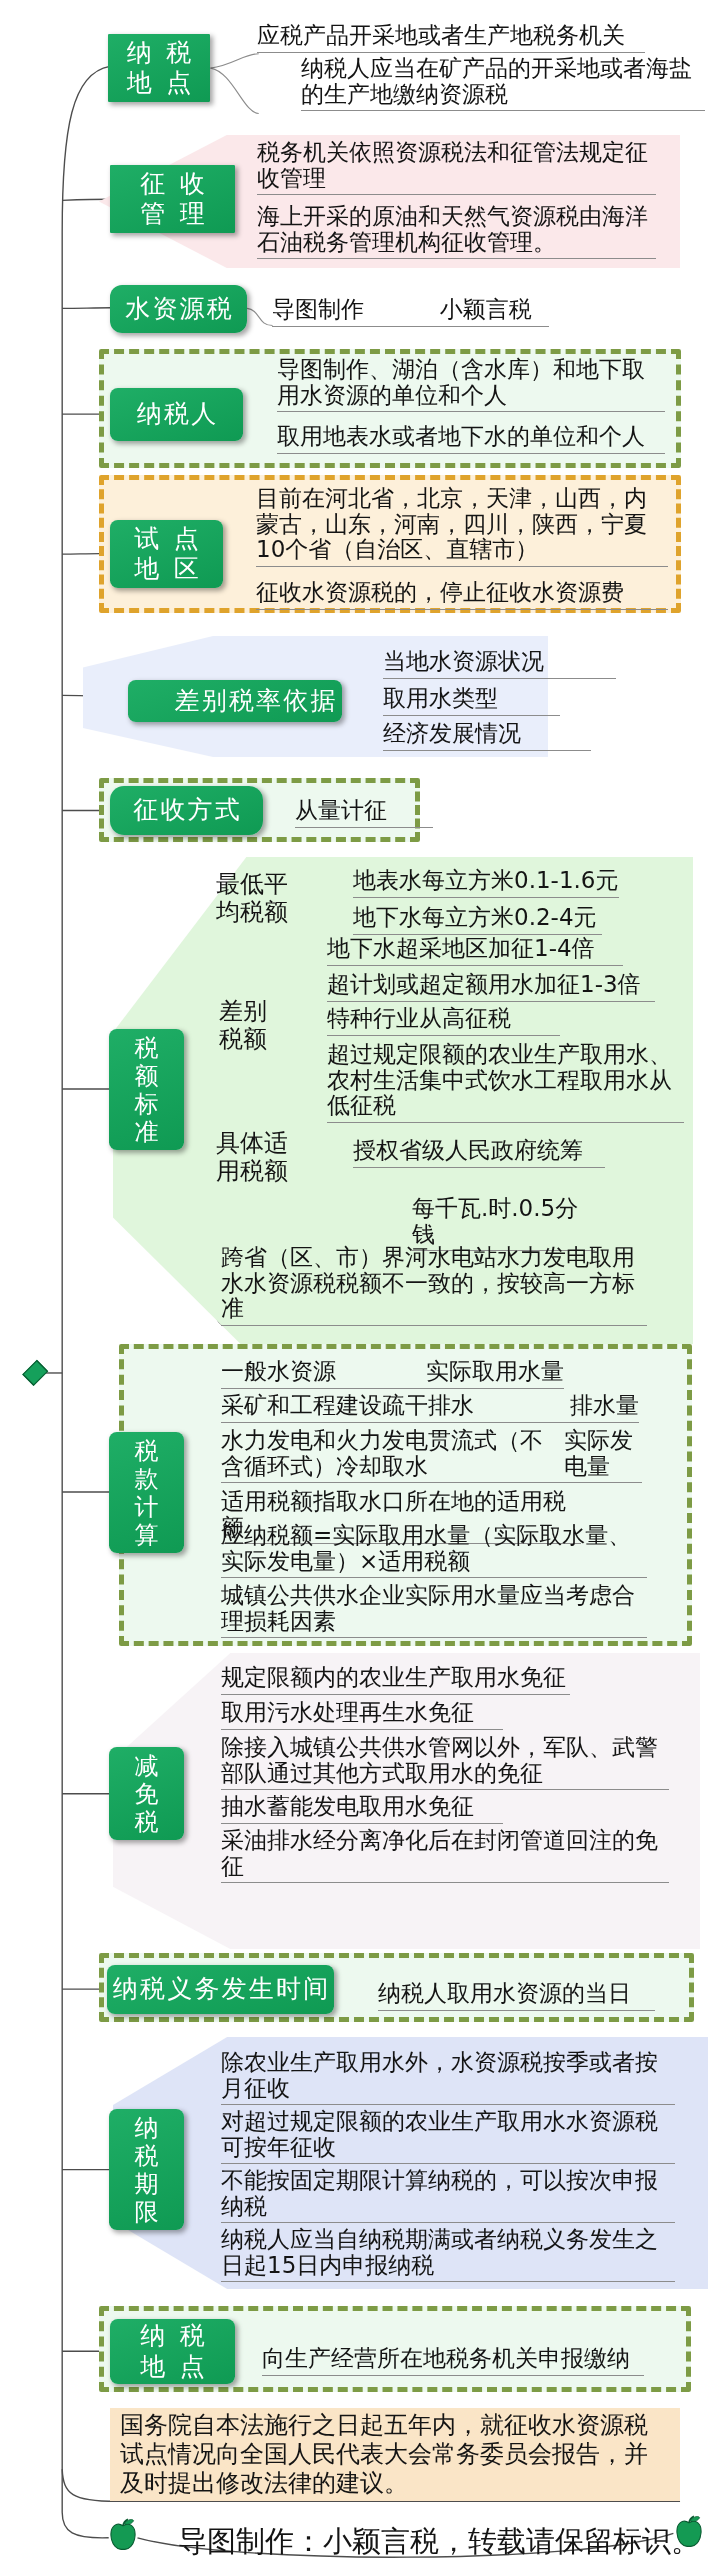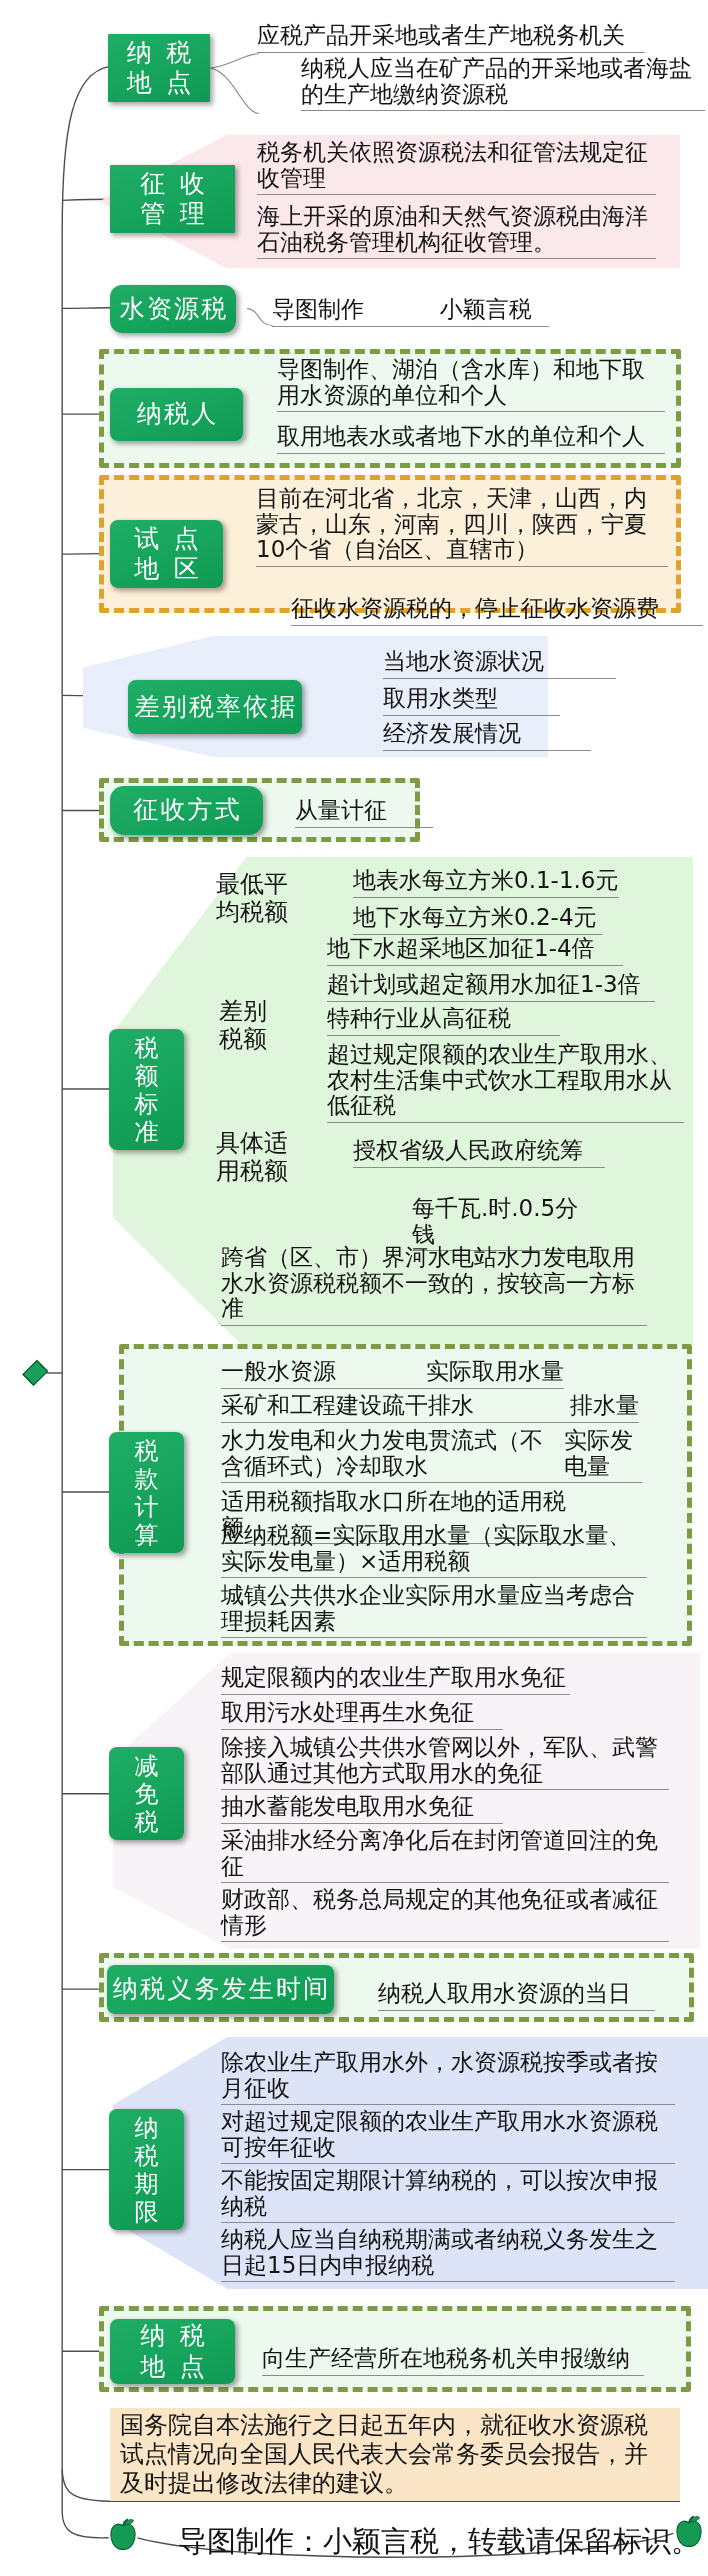--- a/index.html
+++ b/index.html
@@ -116,21 +116,21 @@
 
   <div class="poly" style="left:99px;top:135px;width:581px;height:133px;background:#fbe8ea;
        clip-path:polygon(22% 0,100% 0,100% 100%,22% 100%,0 50%);"></div>
   <div class="node" style="left:110px;top:165px;width:125px;height:68px;border-radius:1.1px;">
     <div class="ln">征收</div>
     <div class="ln">管理</div>
   </div>
   <div class="leaf" style="left:257px;top:140px;width:399px;">税务机关依照资源税法和征管法规定征收管理</div>
   <div class="leaf" style="left:257px;top:204px;width:399px;">海上开采的原油和天然气资源税由海洋石油税务管理机构征收管理。</div>
 
-  <div class="node r22" style="left:110px;top:285px;width:126px;height:48px;">
+  <div class="node r22" style="left:110px;top:285px;width:137px;height:48px;">
     <div class="ln tight">水资源税</div>
   </div>
   <div class="leaf" style="left:272px;top:297px;width:277px;">
     <span>导图制作</span>
     <span style="display:inline-block;width:61px;"></span>
     <span>小颖言税</span>
   </div>
 
   <div class="area dashed-olive" style="left:99px;top:349px;width:582px;height:119px;"></div>
   <div class="node r14" style="left:110px;top:388px;width:133px;height:53px;">
@@ -138,25 +138,25 @@
   </div>
   <div class="leaf" style="left:277px;top:357px;width:388px;">导图制作、湖泊（含水库）和地下取用水资源的单位和个人</div>
   <div class="leaf" style="left:277px;top:424px;width:388px;">取用地表水或者地下水的单位和个人</div>
 
   <div class="area dashed-orange" style="left:99px;top:475px;width:582px;height:138px;"></div>
   <div class="node r14" style="left:110px;top:520px;width:113px;height:68px;">
     <div class="ln">试点</div>
     <div class="ln">地区</div>
   </div>
   <div class="leaf" style="left:256px;top:486px;width:412px;">目前在河北省，北京，天津，山西，内蒙古，山东，河南，四川，陕西，宁夏10个省（自治区、直辖市）</div>
-  <div class="leaf" style="left:256px;top:596px;width:412px;margin-left:35px;">征收水资源税的，停止征收水资源费</div>
+  <div class="leaf" style="left:256px;top:580px;width:412px;">征收水资源税的，停止征收水资源费</div>
 
   <div class="poly" style="left:83px;top:636px;width:465px;height:121px;background:#e9eefb;
        clip-path:polygon(28% 0,100% 0,100% 100%,28% 100%,0 76%,0 26%);"></div>
-  <div class="node r14" style="left:128px;top:680px;width:174px;height:54px;">
+  <div class="node r14" style="left:128px;top:680px;width:174px;height:42px;padding-left:40px;">
     <div class="ln tight">差别税率依据</div>
   </div>
   <div class="leaf" style="left:383px;top:649px;width:233px;">当地水资源状况</div>
   <div class="leaf" style="left:383px;top:686px;width:177px;">取用水类型</div>
   <div class="leaf" style="left:383px;top:721px;width:208px;">经济发展情况</div>
 
   <div class="area dashed-olive" style="left:99px;top:778px;width:321px;height:64px;"></div>
   <div class="node r14" style="left:110px;top:786px;width:153px;height:49px;border-radius:14px;">
     <div class="ln tight">征收方式</div>
   </div>
@@ -220,21 +220,20 @@
   <div class="node r14" style="left:109px;top:1747px;width:75px;height:93px;">
     <div class="ch">减</div>
     <div class="ch">免</div>
     <div class="ch">税</div>
   </div>
   <div class="leaf" style="left:221px;top:1665px;width:349px;">规定限额内的农业生产取用水免征</div>
   <div class="leaf" style="left:221px;top:1700px;width:282px;">取用污水处理再生水免征</div>
   <div class="leaf" style="left:221px;top:1735px;width:448px;">除接入城镇公共供水管网以外，军队、武警部队通过其他方式取用水的免征</div>
   <div class="leaf" style="left:221px;top:1794px;width:282px;">抽水蓄能发电取用水免征</div>
   <div class="leaf" style="left:221px;top:1828px;width:448px;">采油排水经分离净化后在封闭管道回注的免征</div>
-  <div class="leaf" style="left:221px;top:1887px;width:448px;">财政部、税务总局规定的其他免征或者减征情形</div>
 
   <div class="area dashed-olive" style="left:99px;top:1953px;width:595px;height:69px;"></div>
   <div class="node r14" style="left:107px;top:1965px;width:227px;height:49px;">
     <div class="ln tight">纳税义务发生时间</div>
   </div>
   <div class="leaf" style="left:378px;top:1981px;width:277px;">纳税人取用水资源的当日</div>
 
   <div class="poly" style="left:113px;top:2037px;width:601px;height:252px;background:#dee4f7;
        clip-path:polygon(19% 0,100% 0,100% 100%,19% 100%,0 73%,0 27%);"></div>
   <div class="node r14" style="left:109px;top:2109px;width:75px;height:121px;">

